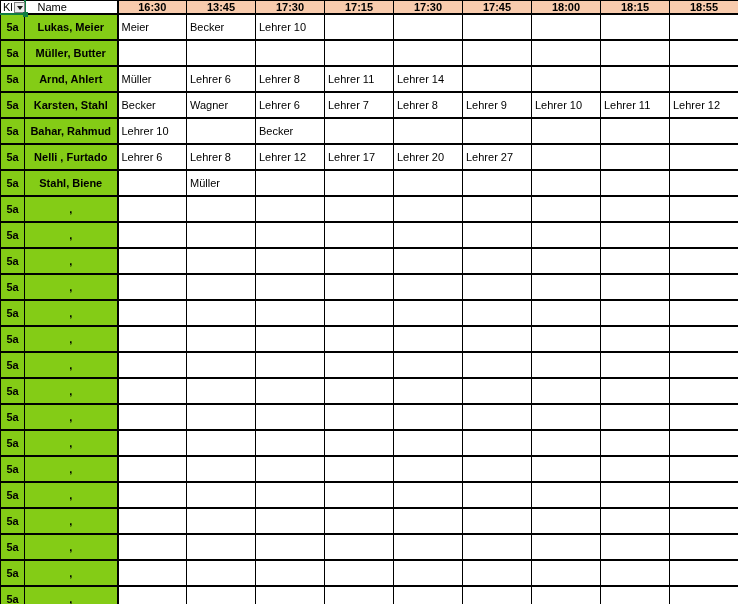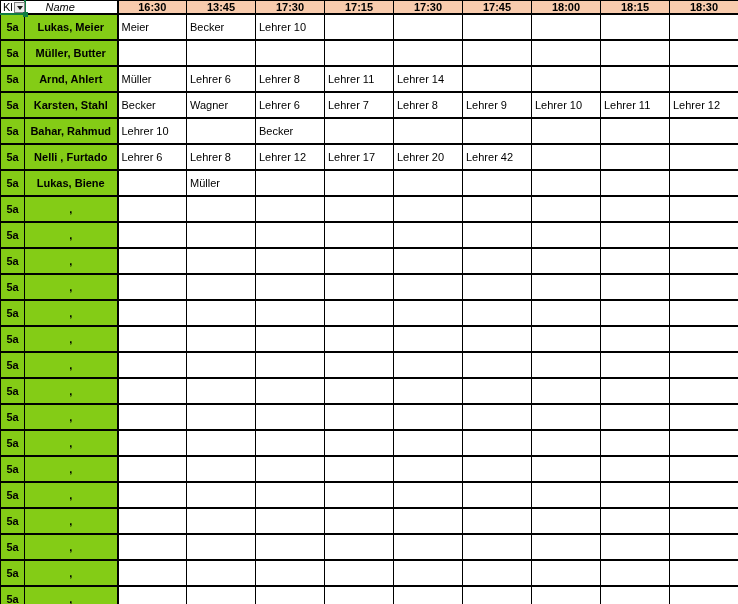--- a/index.html
+++ b/index.html
@@ -18,21 +18,21 @@
     border-left: 1px solid #000; border-right: 1px solid #000;
     border-top: 2px solid #000; border-bottom: 2px solid #000;
     font-weight: normal; height: 24px; vertical-align: middle;
   }
   thead th { height: 12px; border-top: 1px solid #000; }
   th.kl-header {
     background: #fff; text-align: left; padding-left: 2px;
     position: relative; overflow: visible;
     border-right: 2px solid #107C41; border-bottom: 2px solid #107C41;
   }
-  th.name-header { background: #fff; text-align: left; padding-left: 20px; font-style: italic; }
+  th.name-header { background: #fff; text-align: left; padding-left: 12px; }
   th.time-header { background: #F8CBAD; font-weight: bold; }
   td.class-col, td.name-col {
     background: #84cc16; font-weight: bold; text-align: center;
   }
   td.slot-col { background: #fff; text-align: left; padding-left: 3px; padding-right: 2px; }
   .first-time { border-left-width: 2px !important; }
   .filter-btn {
     position: absolute; left: 13px; top: 1px; width: 11px; height: 11px;
     background: #ececec; border: 1px solid #808080; box-sizing: border-box;
     display: flex; align-items: center; justify-content: center;
@@ -78,21 +78,21 @@
           <span>Name</span>
         </th>
         <th class="time-header first-time">16:30</th>
         <th class="time-header">13:45</th>
         <th class="time-header">17:30</th>
         <th class="time-header">17:15</th>
         <th class="time-header">17:30</th>
         <th class="time-header">17:45</th>
         <th class="time-header">18:00</th>
         <th class="time-header">18:15</th>
-        <th class="time-header">18:30</th>
+        <th class="time-header">18:55</th>
       </tr>
     </thead>
     <tbody id="rows-body">
         <tr>
       <td class="class-col">5a</td>
       <td class="name-col">Lukas, Meier</td>
       <td class="slot-col first-time">Meier</td>
       <td class="slot-col">Becker</td>
       <td class="slot-col">Lehrer 10</td>
       <td class="slot-col"></td>
@@ -155,28 +155,28 @@
       <td class="slot-col"></td>
     </tr>
         <tr>
       <td class="class-col">5a</td>
       <td class="name-col">Nelli , Furtado</td>
       <td class="slot-col first-time">Lehrer 6</td>
       <td class="slot-col">Lehrer 8</td>
       <td class="slot-col">Lehrer 12</td>
       <td class="slot-col">Lehrer 17</td>
       <td class="slot-col">Lehrer 20</td>
-      <td class="slot-col">Lehrer 42</td>
-      <td class="slot-col"></td>
-      <td class="slot-col"></td>
-      <td class="slot-col"></td>
-    </tr>
-        <tr>
-      <td class="class-col">5a</td>
-      <td class="name-col">Lukas, Biene</td>
+      <td class="slot-col">Lehrer 27</td>
+      <td class="slot-col"></td>
+      <td class="slot-col"></td>
+      <td class="slot-col"></td>
+    </tr>
+        <tr>
+      <td class="class-col">5a</td>
+      <td class="name-col">Stahl, Biene</td>
       <td class="slot-col first-time"></td>
       <td class="slot-col">Müller</td>
       <td class="slot-col"></td>
       <td class="slot-col"></td>
       <td class="slot-col"></td>
       <td class="slot-col"></td>
       <td class="slot-col"></td>
       <td class="slot-col"></td>
       <td class="slot-col"></td>
     </tr>

